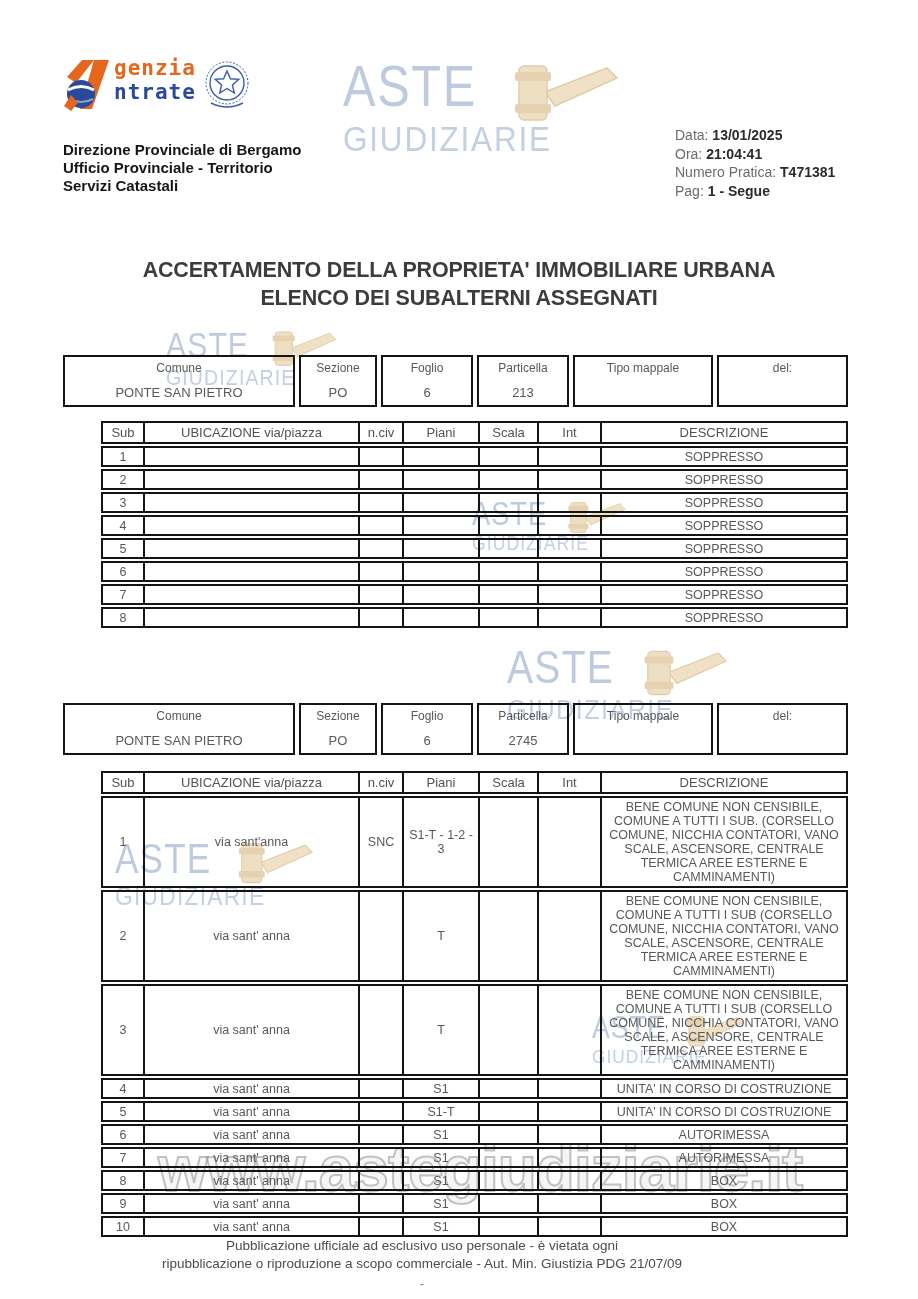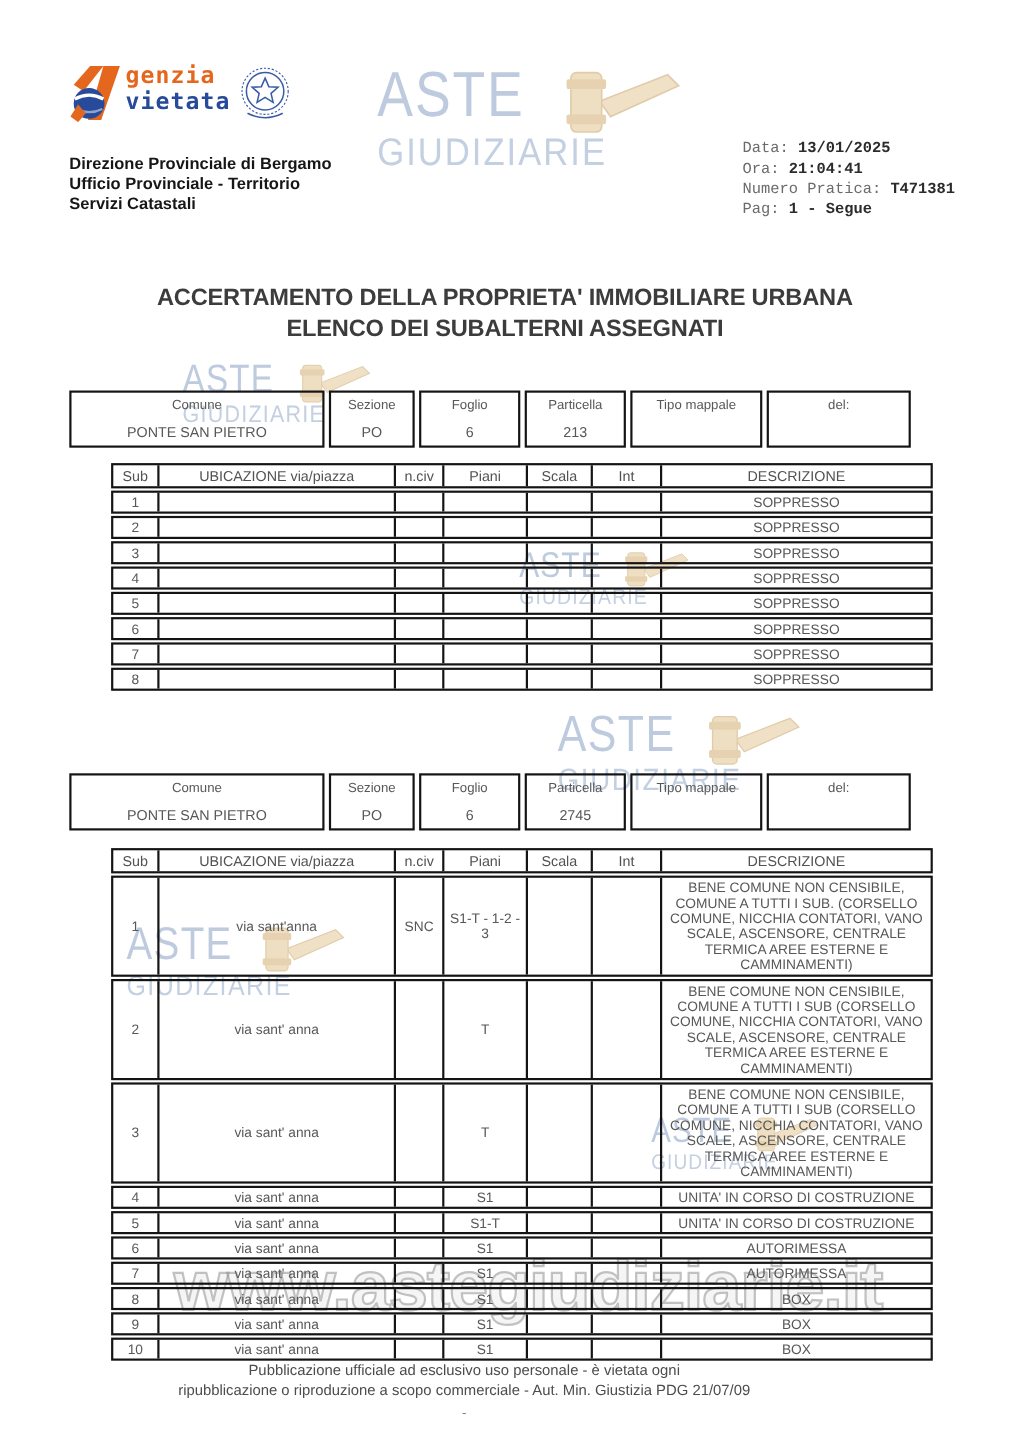--- a/index.html
+++ b/index.html
@@ -22,34 +22,34 @@
   
   .logo { position:absolute; left:64px; top:57px; display:flex; align-items:flex-start; }
   .logo-words { margin-left:2px; font-family:"DejaVu Sans Mono", monospace; font-weight:bold; font-size:21px; line-height:23px; letter-spacing:1px; }
   .logo-words .w1 { color:#e4671d; }
   .logo-words .w2 { color:#274b9a; margin-top:1px; }
   .emblem { margin-left:8px; margin-top:2px; }
 
   .office { position:absolute; left:63px; top:141px; font-weight:bold; font-size:15px; line-height:18px; color:#161616; }
 
   .infoblock { position:absolute; left:675px; top:126px; font-size:14px; line-height:18.5px; }
-  .infoblock .row { white-space:nowrap;font-family:Liberation Mono, monospace; }
+  .infoblock .row { white-space:nowrap; }
   .infoblock .lab { color:#6b6b6b; }
   .infoblock .val { color:#2b2b2b; font-weight:bold; }
 
   .title { position:absolute; left:0; top:256px; width:918px; text-align:center;
            font-weight:bold; font-size:21.5px; line-height:28px; color:#3c3c3c; letter-spacing:-0.2px; }
 
   
   .meta { position:absolute; left:63px; width:785px; height:52px; display:flex; }
   .meta .mcell { border:2px solid #141414; background:transparent; margin-right:4px; display:flex; flex-direction:column; align-items:center; }
   .meta .mcell:last-child { margin-right:0; }
   .mlabel { font-size:12px; color:#585858; margin-top:4px; }
   .mvalue { font-size:13px; color:#585858; margin-top:10px; }
-  .m0{width:232px}.m1{width:78px}.m2{width:92px}.m3{width:92px}.m4{width:120px}.m5{width:131px}
+  .m0{width:232px}.m1{width:78px}.m2{width:92px}.m3{width:92px}.m4{width:140px}.m5{width:131px}
 
   
   .stable { position:absolute; left:63px; width:785px;padding-left:38px; }
   .trow { display:flex; border:2px solid #141414; margin-bottom:2px; background:transparent; min-height:21px; }
   .trow .cell { border-right:2px solid #141414; display:flex; align-items:center; justify-content:center;
                 text-align:center; font-size:12.5px; color:#585858; line-height:14px; padding:0 2px; }
   .trow .cell:last-child { border-right:none; }
   .thead { min-height:23px; }
   .thead .cell { font-size:13px; color:#525252; }
   .c0{width:42px}.c1{width:215px}.c2{width:44px}.c3{width:76px}.c4{width:59px}.c5{width:63px}.c6{flex:1}
@@ -153,21 +153,21 @@
       <svg width="48" height="54" viewBox="0 0 48 54">
         <polygon points="3,20 18,3 30,3 12,26" fill="#e4671d"></polygon>
         <polygon points="30,3 45,3 28,52 16,52" fill="#e4671d"></polygon>
         <circle cx="17" cy="37" r="14" fill="#274b9a"></circle>
         <path d="M4 33 Q17 26 30 33" stroke="#ffffff" stroke-width="3" fill="none"></path>
         <path d="M5 42 Q17 48 29 42" stroke="#8fa3c8" stroke-width="2" fill="none"></path>
         <polygon points="0,49 7,38 14,46 7,54" fill="#e4671d"></polygon>
       </svg>
       <div class="logo-words">
         <div class="w1">genzia</div>
-        <div class="w2">vietata</div>
+        <div class="w2">ntrate</div>
       </div>
       <svg class="emblem" width="46" height="52" viewBox="0 0 46 52">
         <circle cx="23" cy="24" r="21" fill="none" stroke="#3a5ca8" stroke-width="1" stroke-dasharray="2 1.6"></circle>
         <circle cx="23" cy="24" r="17" fill="none" stroke="#3a5ca8" stroke-width="1.4"></circle>
         <polygon points="23,12 26.4,19.8 34.8,20.3 28.4,25.9 30.3,34 23,29.5 15.7,34 17.6,25.9 11.2,20.3 19.6,19.8" fill="none" stroke="#3a5ca8" stroke-width="1.4"></polygon>
         <path d="M7 44 Q23 52 39 44" fill="none" stroke="#3a5ca8" stroke-width="1.4"></path>
       </svg>
     </div>
 
     <div class="office">

